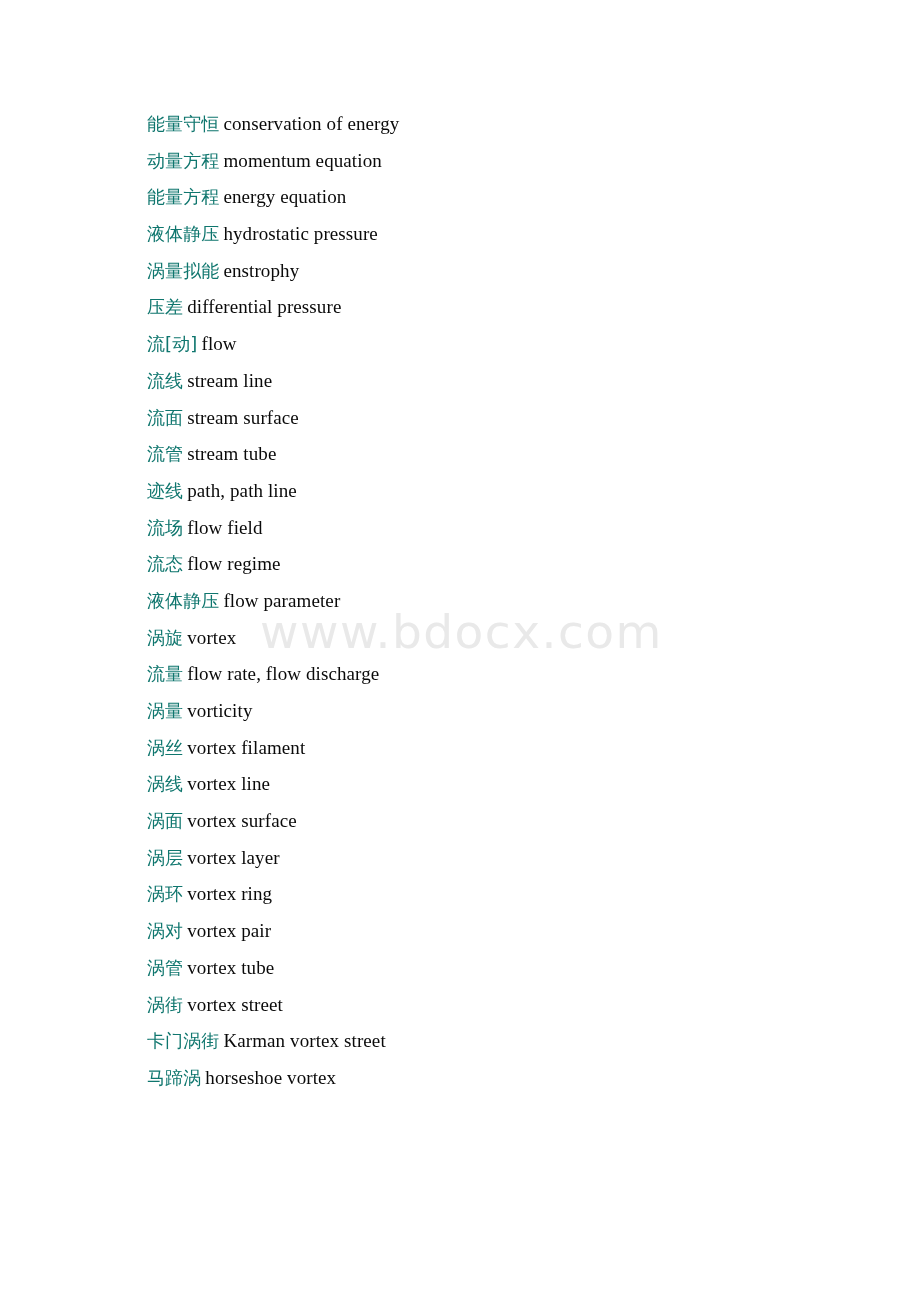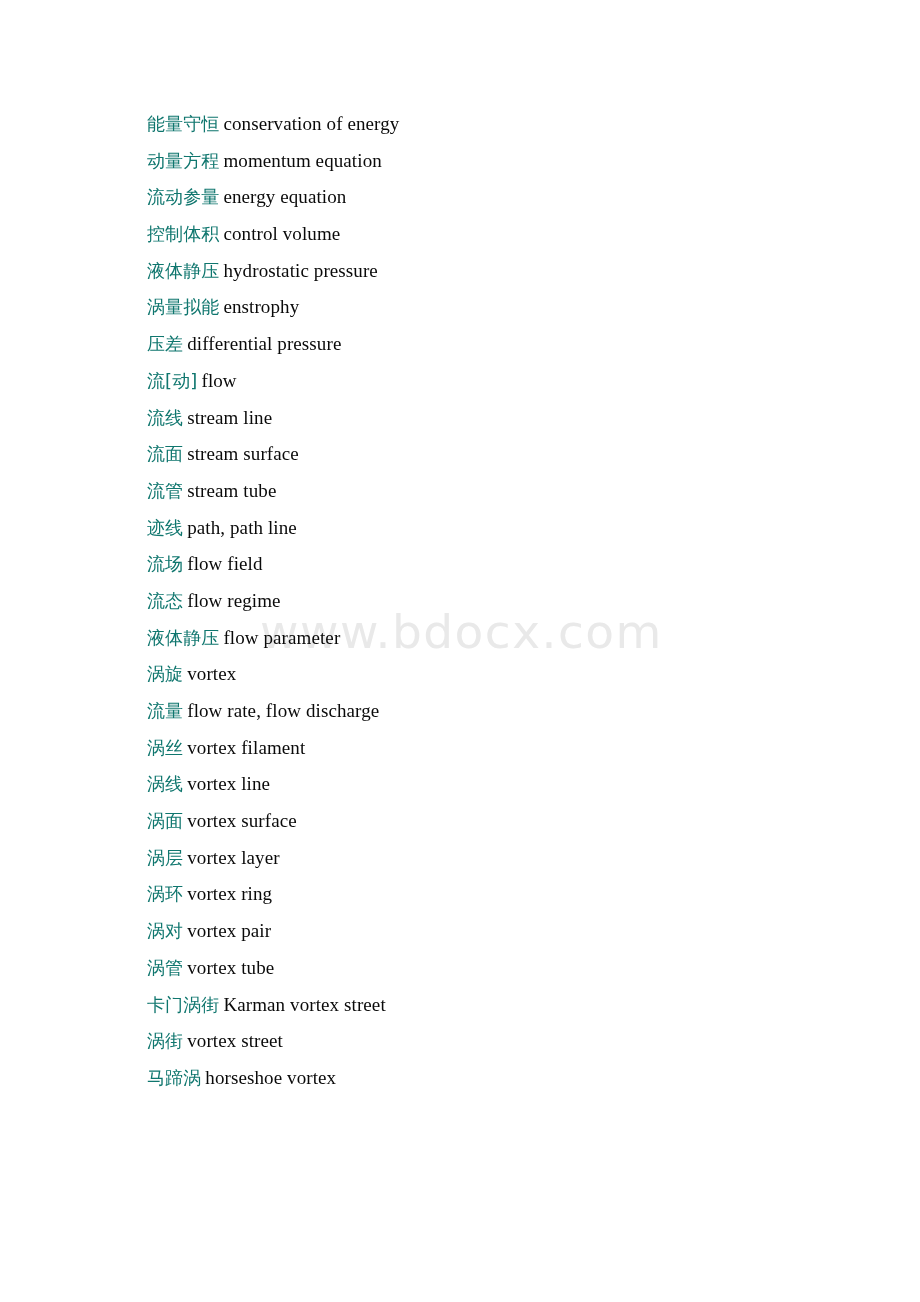--- a/index.html
+++ b/index.html
@@ -73,40 +73,40 @@
 </head>
 <body>
 
 <div class="page">
 
   <div class="watermark">www.bdocx.com</div>
 
   <div class="glossary">
       <div class="entry"><span class="term">能量守恒</span><span class="gloss">conservation of energy</span></div>
       <div class="entry"><span class="term">动量方程</span><span class="gloss">momentum equation</span></div>
-      <div class="entry"><span class="term">流动参量</span><span class="gloss">energy equation</span></div>
-      <div class="entry"><span class="term">控制体积</span><span class="gloss">control volume</span></div>
+      <div class="entry"><span class="term">能量方程</span><span class="gloss">energy equation</span></div>
       <div class="entry"><span class="term">液体静压</span><span class="gloss">hydrostatic pressure</span></div>
       <div class="entry"><span class="term">涡量拟能</span><span class="gloss">enstrophy</span></div>
       <div class="entry"><span class="term">压差</span><span class="gloss">differential pressure</span></div>
       <div class="entry"><span class="term">流[动]</span><span class="gloss">flow</span></div>
       <div class="entry"><span class="term">流线</span><span class="gloss">stream line</span></div>
       <div class="entry"><span class="term">流面</span><span class="gloss">stream surface</span></div>
       <div class="entry"><span class="term">流管</span><span class="gloss">stream tube</span></div>
       <div class="entry"><span class="term">迹线</span><span class="gloss">path, path line</span></div>
       <div class="entry"><span class="term">流场</span><span class="gloss">flow field</span></div>
       <div class="entry"><span class="term">流态</span><span class="gloss">flow regime</span></div>
       <div class="entry"><span class="term">液体静压</span><span class="gloss">flow parameter</span></div>
       <div class="entry"><span class="term">涡旋</span><span class="gloss">vortex</span></div>
       <div class="entry"><span class="term">流量</span><span class="gloss">flow rate, flow discharge</span></div>
+      <div class="entry"><span class="term">涡量</span><span class="gloss">vorticity</span></div>
       <div class="entry"><span class="term">涡丝</span><span class="gloss">vortex filament</span></div>
       <div class="entry"><span class="term">涡线</span><span class="gloss">vortex line</span></div>
       <div class="entry"><span class="term">涡面</span><span class="gloss">vortex surface</span></div>
       <div class="entry"><span class="term">涡层</span><span class="gloss">vortex layer</span></div>
       <div class="entry"><span class="term">涡环</span><span class="gloss">vortex ring</span></div>
       <div class="entry"><span class="term">涡对</span><span class="gloss">vortex pair</span></div>
       <div class="entry"><span class="term">涡管</span><span class="gloss">vortex tube</span></div>
+      <div class="entry"><span class="term">涡街</span><span class="gloss">vortex street</span></div>
       <div class="entry"><span class="term">卡门涡街</span><span class="gloss">Karman vortex street</span></div>
-      <div class="entry"><span class="term">涡街</span><span class="gloss">vortex street</span></div>
       <div class="entry"><span class="term">马蹄涡</span><span class="gloss">horseshoe vortex</span></div>
     </div>
 
 </div>
 
 </body></html>

